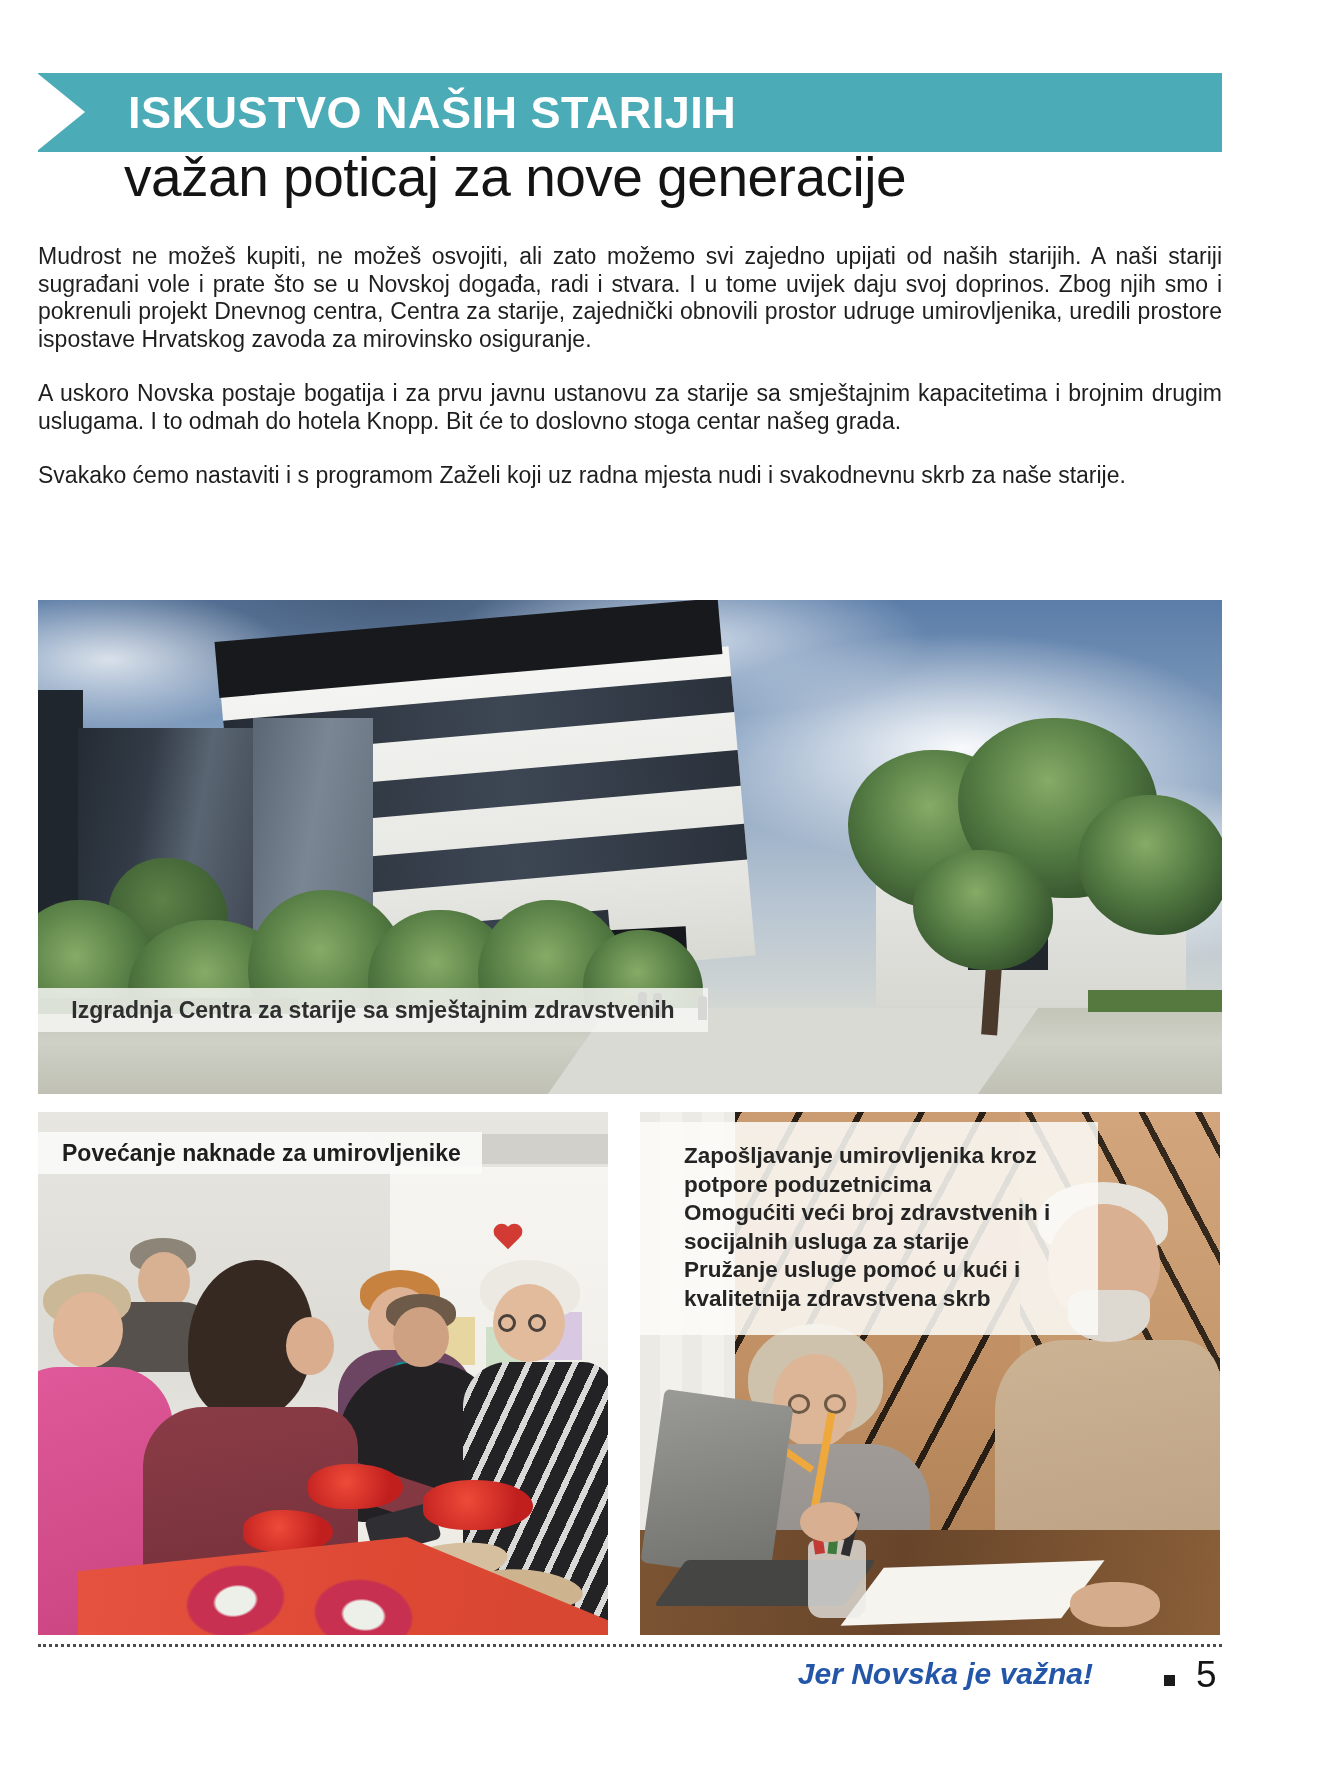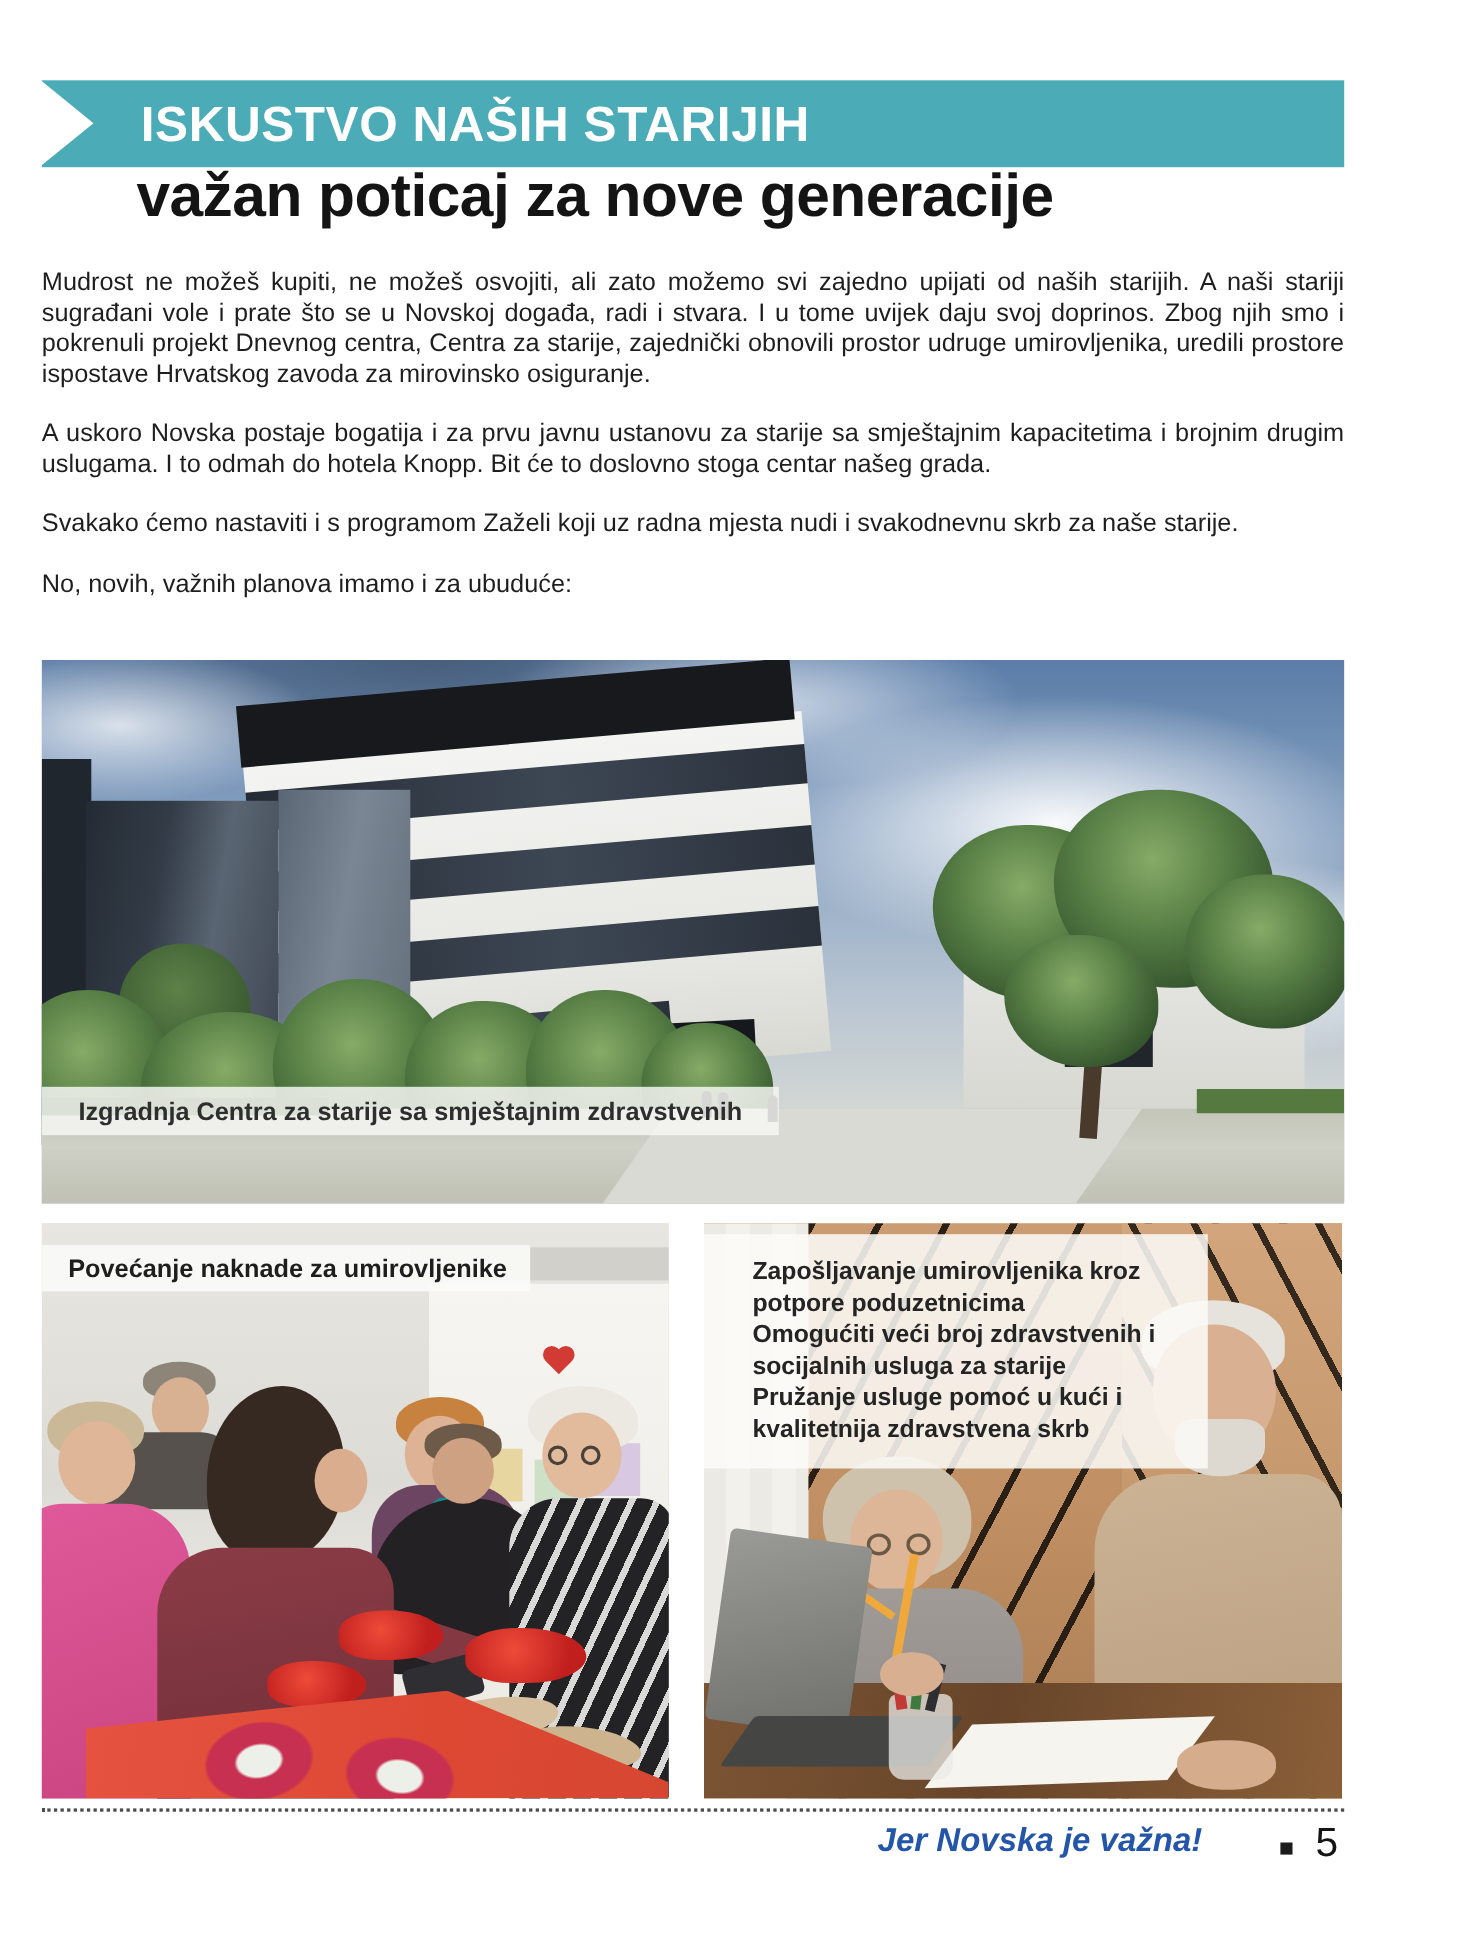--- a/index.html
+++ b/index.html
@@ -7,21 +7,21 @@
         font-family:"Liberation Sans", sans-serif;}
 
   
   .banner{position:absolute;left:38px;top:73px;width:1184px;height:79px;background:#4BACB8;
           display:flex;align-items:center;padding-left:90px;box-sizing:border-box;}
   .banner-chevron{position:absolute;left:-1px;top:0;width:0;height:0;
           border-top:39.5px solid transparent;border-bottom:39.5px solid transparent;
           border-left:48px solid #ffffff;}
   .banner-title{color:#fff;font-size:45px;font-weight:bold;letter-spacing:.5px;white-space:nowrap;}
   .subtitle{position:absolute;left:124px;top:148px;font-size:55px;line-height:58px;
-          font-weight:bold;color:#141414;letter-spacing:-.5px;white-space:nowrap;}
+          font-weight:normal;color:#141414;letter-spacing:-.5px;white-space:nowrap;}
 
   
   .article{position:absolute;left:38px;top:243px;width:1184px;color:#1e1e1e;
            font-size:23px;line-height:27.5px;text-align:justify;}
   .article p{margin:0 0 27px 0;}
   .article p.tight{margin-bottom:0;}
   .article p.last{margin-bottom:0;text-align:left;}
 
   
   .hero{position:absolute;left:38px;top:600px;width:1184px;height:494px;overflow:hidden;background:#9db0c4;}
@@ -182,21 +182,20 @@
   <div class="banner">
     <div class="banner-chevron"></div>
     <div class="banner-title">ISKUSTVO NAŠIH STARIJIH</div>
   </div>
   <div class="subtitle">važan poticaj za nove generacije</div>
 
   <div class="article">
     <p>Mudrost ne možeš kupiti, ne možeš osvojiti, ali zato možemo svi zajedno upijati od naših starijih. A naši stariji sugrađani vole i prate što se u Novskoj događa, radi i stvara. I u tome uvijek daju svoj doprinos. Zbog njih smo i pokrenuli projekt Dnevnog centra, Centra za starije, zajednički obnovili prostor udruge umirovljenika, uredili prostore ispostave Hrvatskog zavoda za mirovinsko osiguranje.</p>
     <p>A uskoro Novska postaje bogatija i za prvu javnu ustanovu za starije sa smještajnim kapacitetima i brojnim drugim uslugama. I to odmah do hotela Knopp. Bit će to doslovno stoga centar našeg grada.</p>
     <p>Svakako ćemo nastaviti i s programom Zaželi koji uz radna mjesta nudi i svakodnevnu skrb za naše starije.</p>
-    <p class="last">No, novih, važnih planova imamo i za ubuduće:</p>
   </div>
 
   <div class="hero">
     <div class="hero-sky"></div>
     <div class="hero-annex"></div>
     <div class="hero-annex-win"></div>
     <div class="hero-body">
       <div class="win w1"></div>
       <div class="win w2"></div>
       <div class="win w3"></div>

